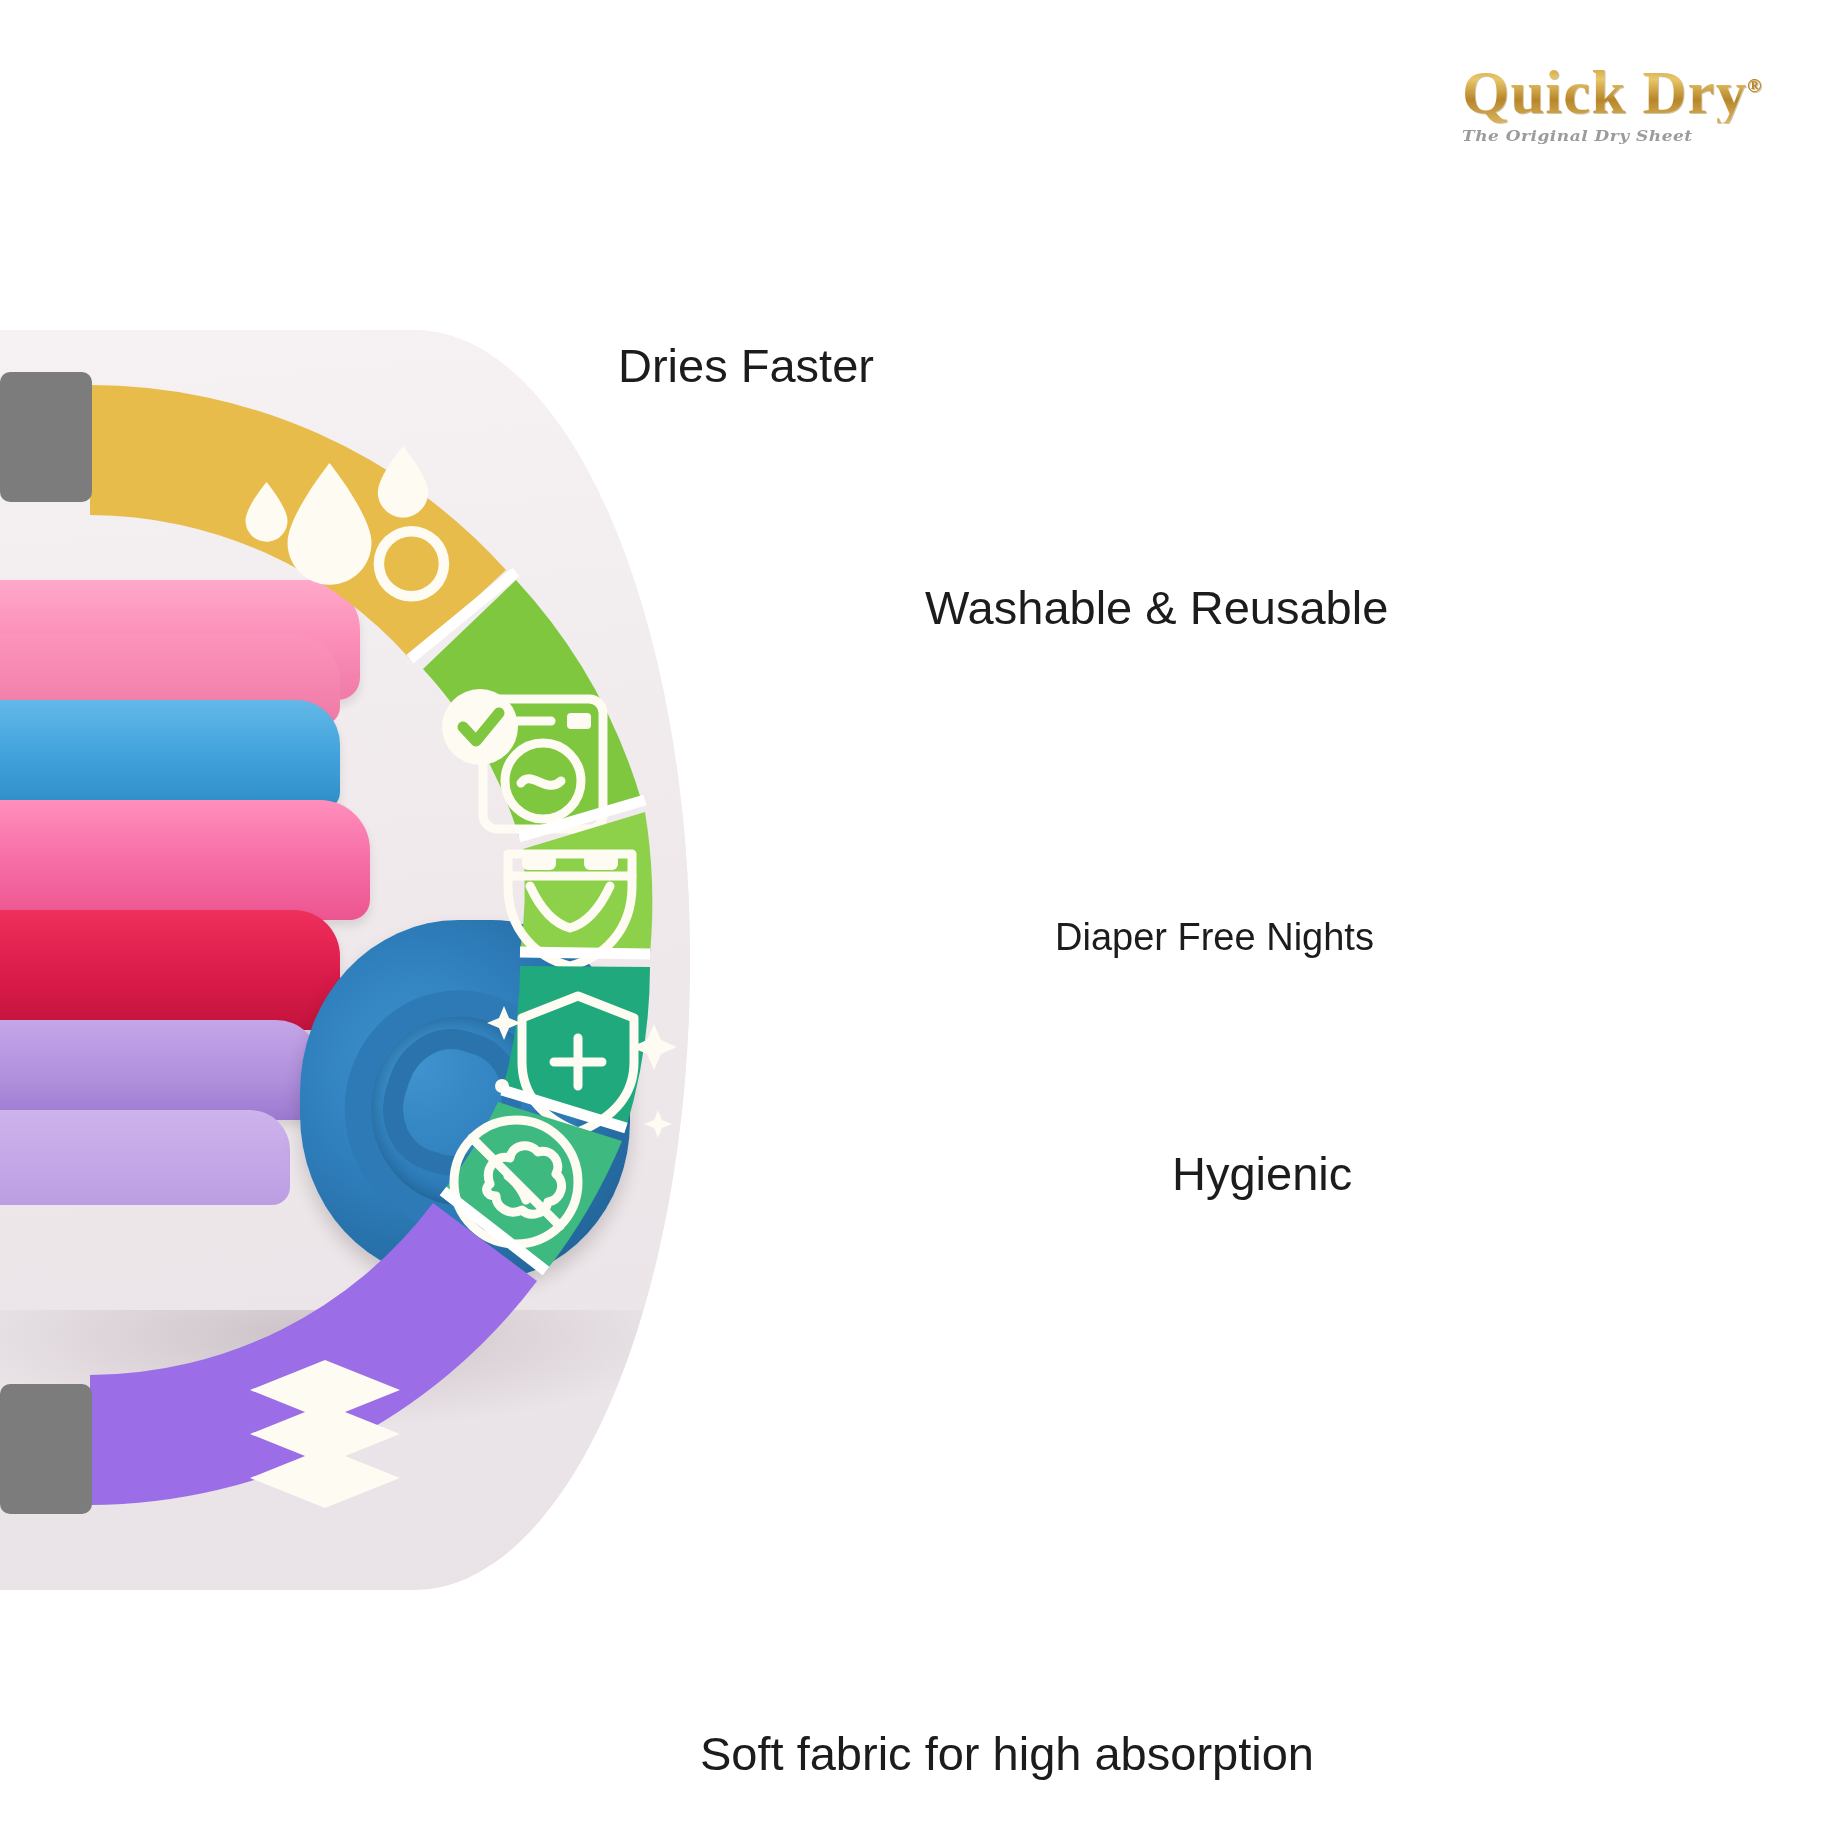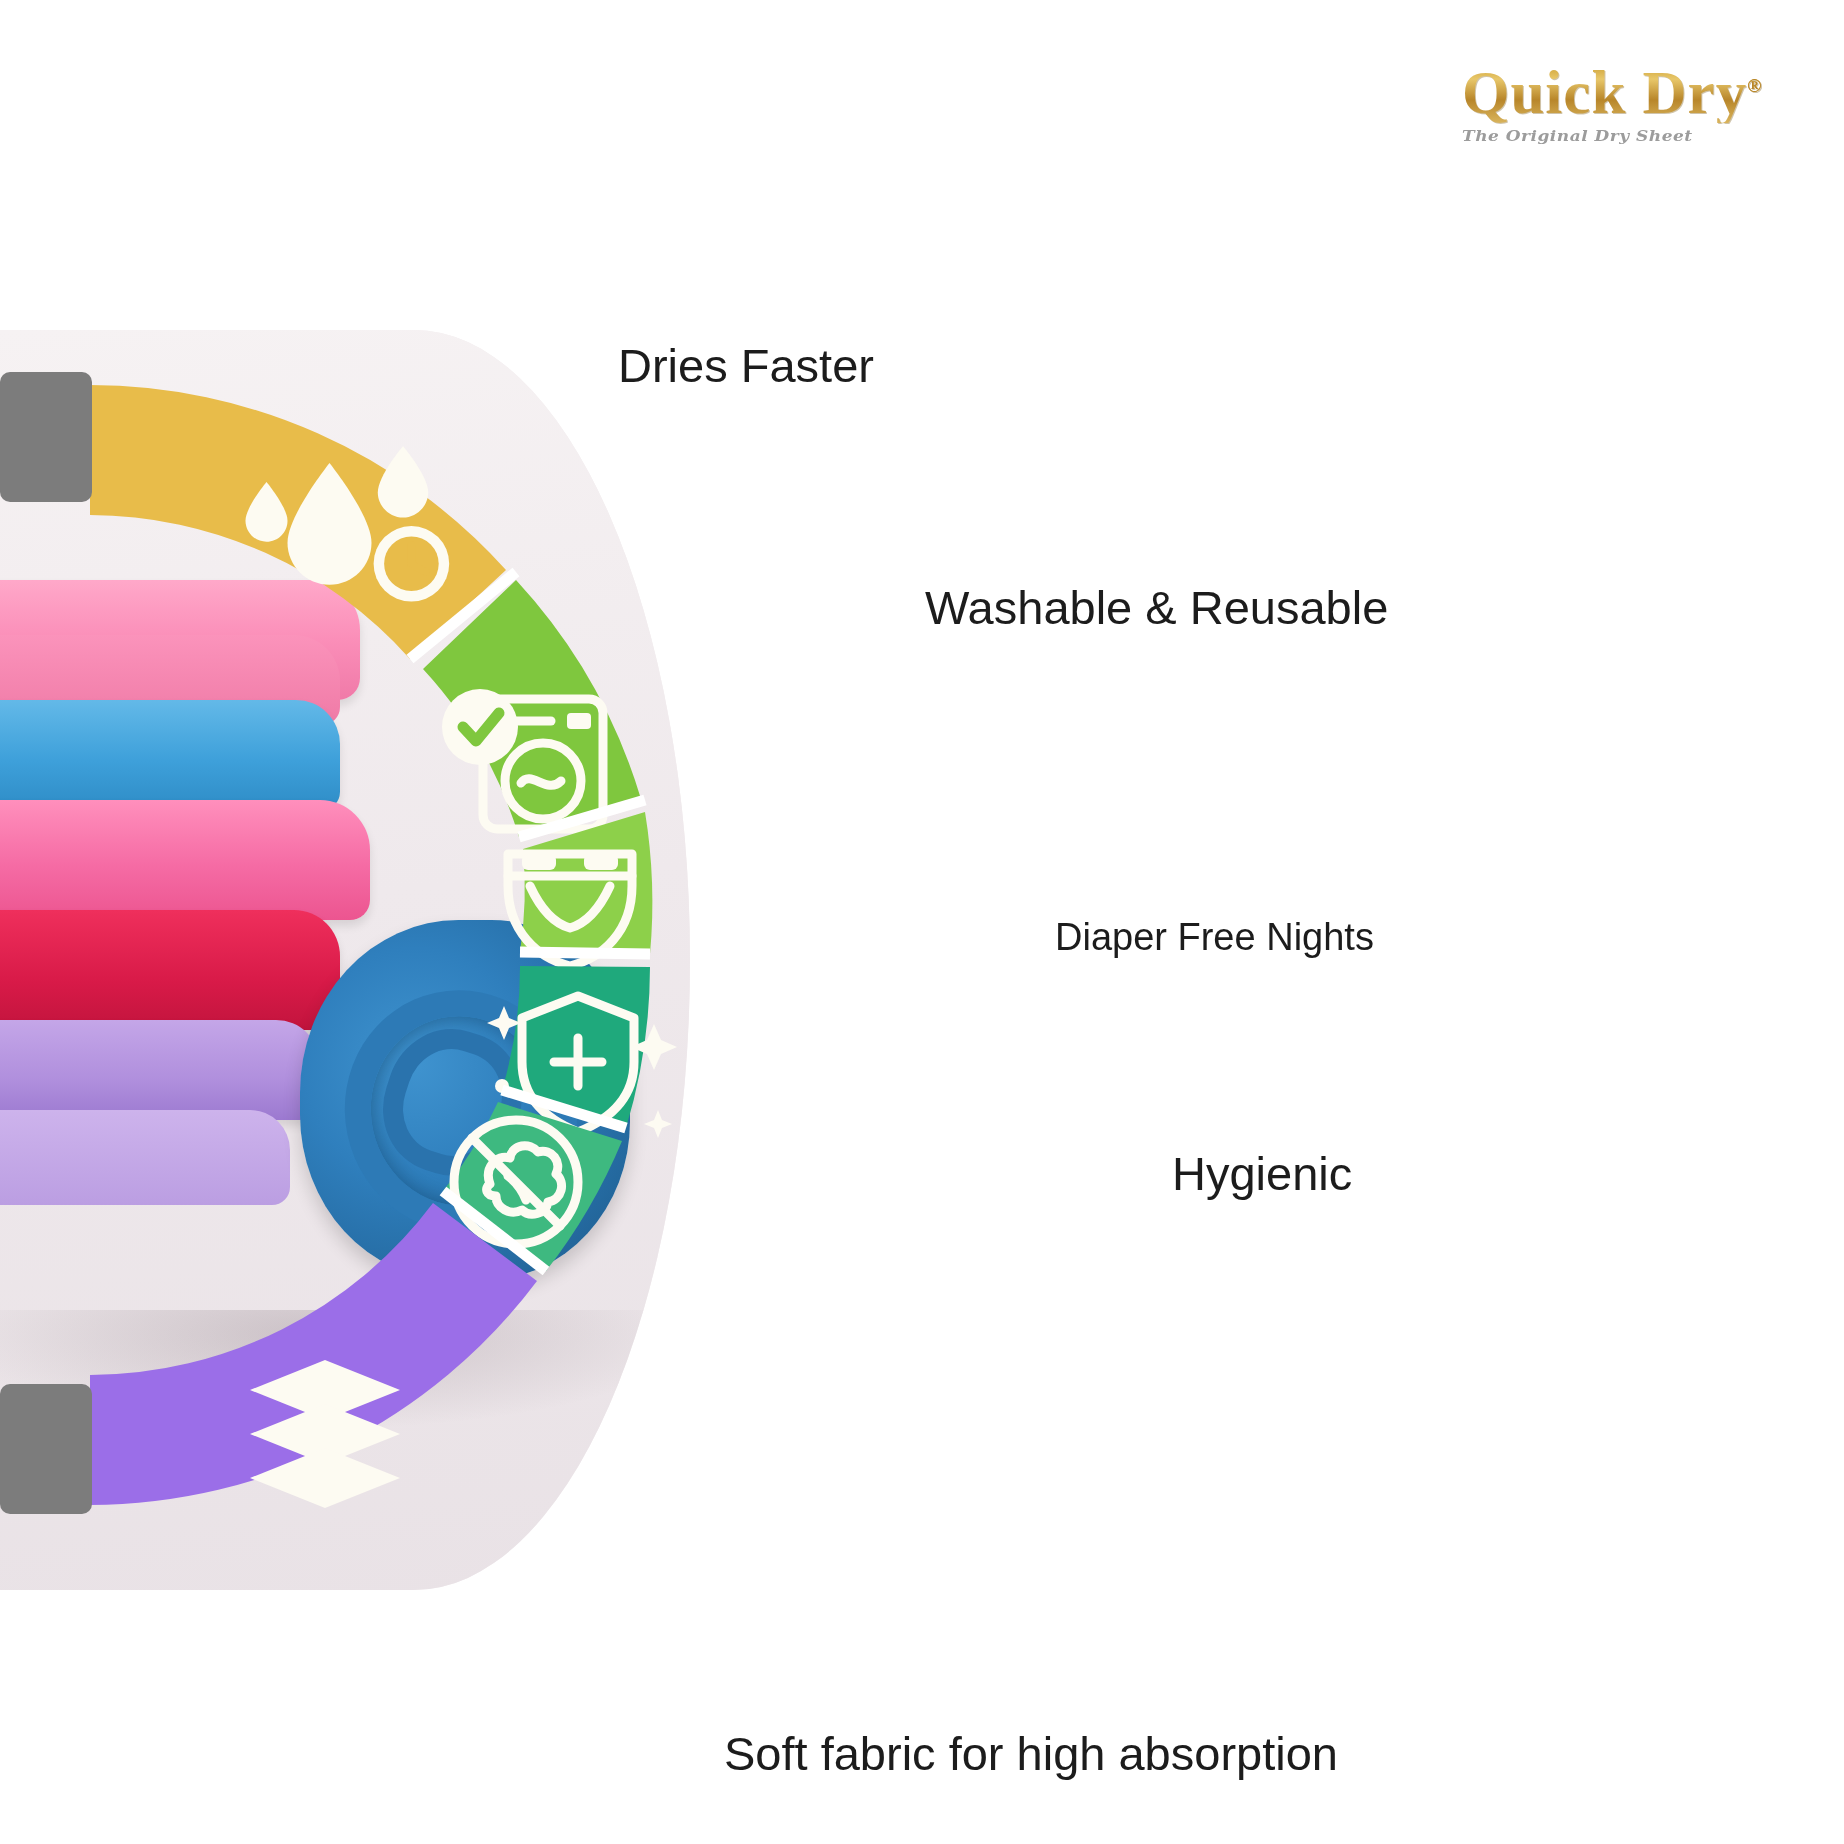--- a/index.html
+++ b/index.html
@@ -116,21 +116,21 @@
   .lbl{
     position:absolute;color:#1c1c1c;font-weight:normal;
     font-family:"Liberation Sans", sans-serif;
     line-height:1.12;
   }
   #lbl-0{left:618px;top:340px;font-size:47px;}
   #lbl-1{left:925px;top:582px;font-size:47px;}
   #lbl-2{left:1055px;top:900px;font-size:38px;margin-top:16px;}
   #lbl-3{left:1172px;top:1148px;font-size:47px;}
   #lbl-4{left:975px;top:1460px;font-size:47px;white-space:pre-line;}
-  #lbl-5{left:700px;top:1728px;font-size:47px;margin-left:24px;}
+  #lbl-5{left:700px;top:1728px;font-size:47px;}
 </style>
 </head>
 <body>
 
 <div id="stage">
 
 
   <div id="logo">
     <div id="logo-word"><span>Quick Dry</span><span id="logo-reg">®</span></div>
     <div id="logo-tagline">The Original Dry Sheet</div>

